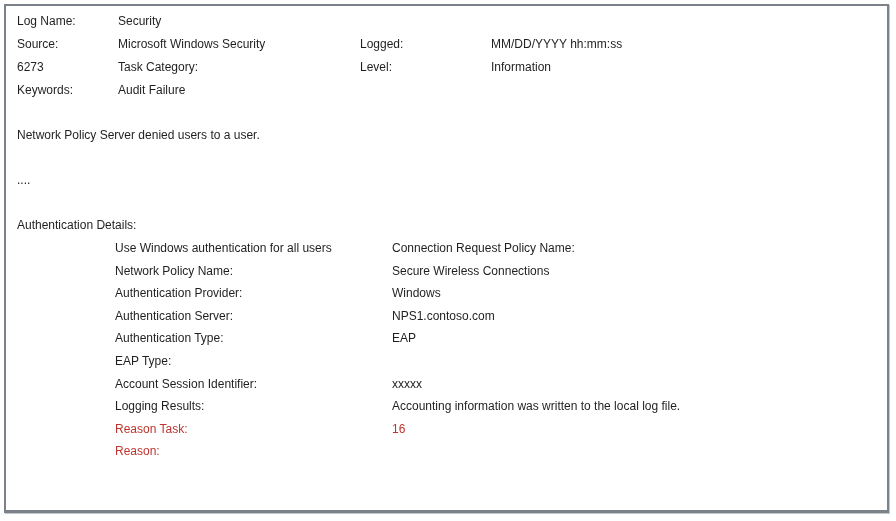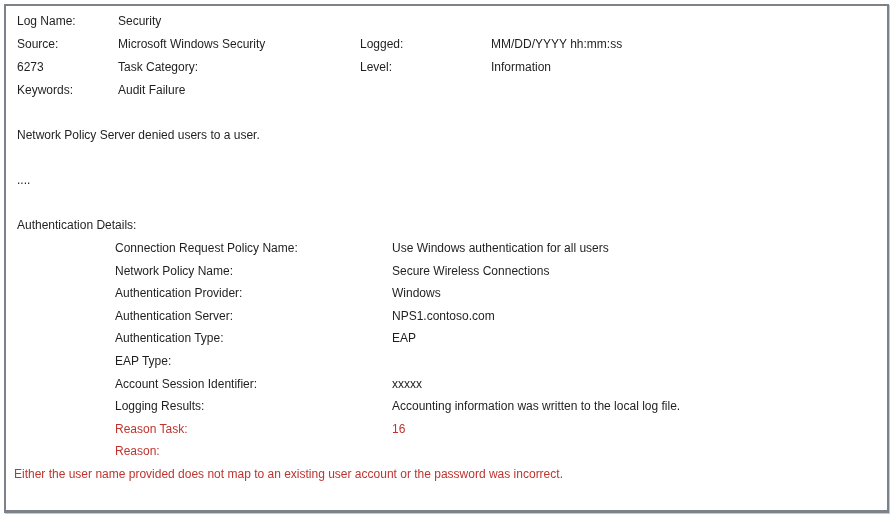--- a/index.html
+++ b/index.html
@@ -73,22 +73,22 @@
     <span>Keywords:</span>
     <span>Audit Failure</span>
   </div>
 
   <div class="para">Network Policy Server denied users to a user.</div>
   <div class="para">....</div>
   <div class="para">Authentication Details:</div>
 
   <div class="details">
     <div class="drow">
+      <span>Use Windows authentication for all users</span>
       <span>Connection Request Policy Name:</span>
-      <span>Use Windows authentication for all users</span>
     </div>
     <div class="drow">
       <span>Network Policy Name:</span>
       <span>Secure Wireless Connections</span>
     </div>
     <div class="drow">
       <span>Authentication Provider:</span>
       <span>Windows</span>
     </div>
     <div class="drow">
@@ -112,15 +112,14 @@
     </div>
     <div class="drow red">
       <span>Reason Task:</span>
       <span>16</span>
     </div>
     <div class="drow red">
       <span>Reason:</span>
     </div>
   </div>
 
-  <div class="error-note">Either the user name provided does not map to an existing user account or the password was incorrect.</div>
 
 </div>
 
 </body></html>

